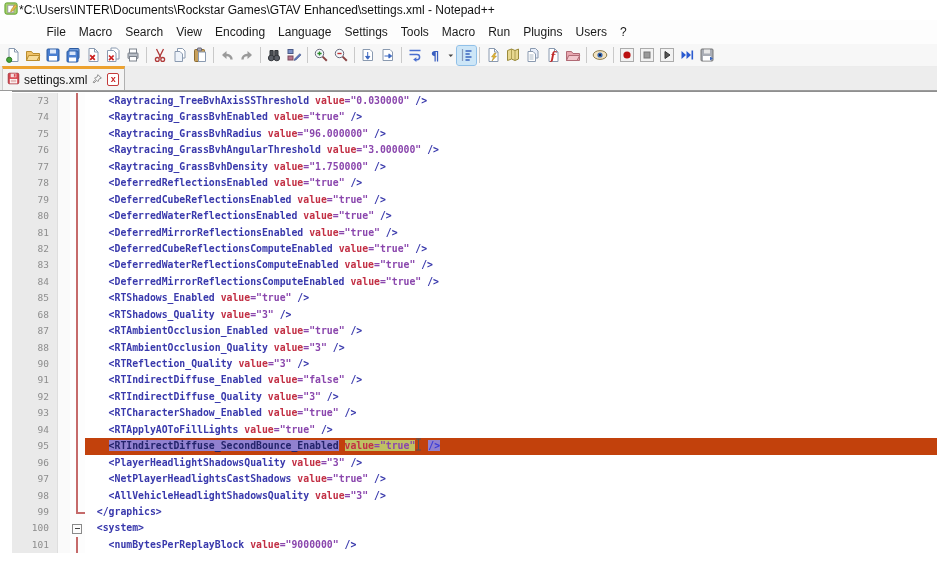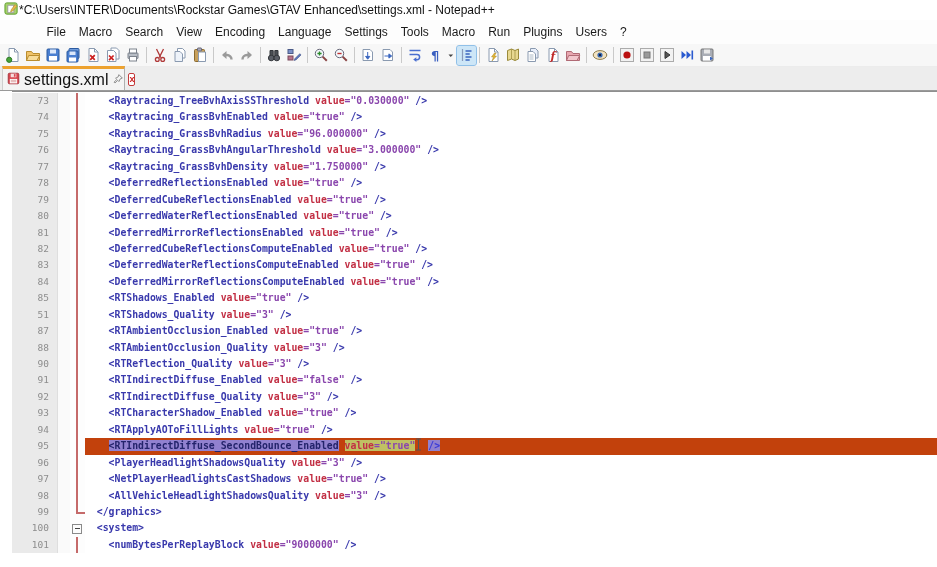--- a/index.html
+++ b/index.html
@@ -18,21 +18,21 @@
   
   .toolbar { height:23px; display:flex; align-items:center; padding-left:3px; background:#f7f7f7; border-bottom:1px solid #ececec; }
   .tb-icon { width:19px; height:19px; display:inline-flex; align-items:center; justify-content:center; margin:0 0.5px; border-radius:2px; }
   .tb-icon.active { background:#cde6f7; outline:1px solid #90c0e8; }
   .tb-sep { width:1px; height:16px; background:#c9c9c9; margin:0 3px; }
   .tb-caret { width:10px; }
 
   
   .tabbar { height:24px; background:#ededed; border-bottom:1px solid #9a9a9a; display:flex; align-items:flex-end; }
   .tab { height:24px; width:123px; background:#f4f4f4; border-right:1px solid #b0b0b0; border-left:1px solid #cfcfcf; border-top:3px solid #eda22f; display:flex; align-items:center; gap:4px; padding:0 5px 0 4px; margin-left:2px; }
-  .tab-label { font-size:16px; color:#111; flex:1; }
+  .tab-label { font-size:12px; color:#111; flex:1; }
   .tab-close { width:13px; height:13px; background:#fff; border:1px solid #c33b3b; border-radius:2px; color:#c22; font-size:9px; font-weight:bold; line-height:11px; text-align:center; }
 
   
   .editor { position:absolute; left:12px; top:91px; width:937px; height:476px; background:#fff; border-top:1px solid #8f8f8f; overflow:hidden; }
   .rows { padding-top:1px; }
   .row { display:flex; height:16.45px; }
   .gutter { width:46px; background:#eaeaea; color:#8d8d8d; font:9.5px "DejaVu Sans Mono", monospace; text-align:right; padding-right:8px; line-height:16.45px; flex:none; border-right:1px solid #dedede; }
   .bmargin { width:12px; background:#fafafa; flex:none; }
   .fmargin { width:15px; background:#fdfdfd; flex:none; position:relative; }
   .fline    { position:absolute; left:6px; top:0; bottom:0; width:2px; background:#c56a6a; }
@@ -432,21 +432,21 @@
         </div>
         <div class="row">
           <span class="gutter">85</span>
           <span class="bmargin"></span>
           <span class="fmargin">
             <span class="fline"></span>
           </span>
           <span class="code"><span>    </span><span class="t-tag">&lt;RTShadows_Enabled</span><span> </span><span class="t-attr">value</span><span class="t-str">="true"</span><span class="t-tag"> /&gt;</span></span>
         </div>
         <div class="row">
-          <span class="gutter">51</span>
+          <span class="gutter">68</span>
           <span class="bmargin"></span>
           <span class="fmargin">
             <span class="fline"></span>
           </span>
           <span class="code"><span>    </span><span class="t-tag">&lt;RTShadows_Quality</span><span> </span><span class="t-attr">value</span><span class="t-str">="3"</span><span class="t-tag"> /&gt;</span></span>
         </div>
         <div class="row">
           <span class="gutter">87</span>
           <span class="bmargin"></span>
           <span class="fmargin">

